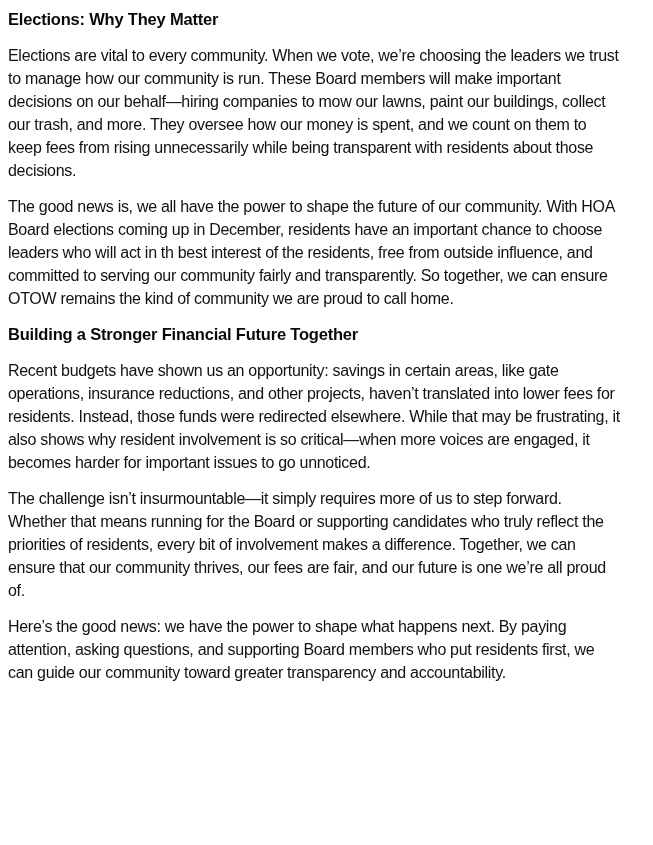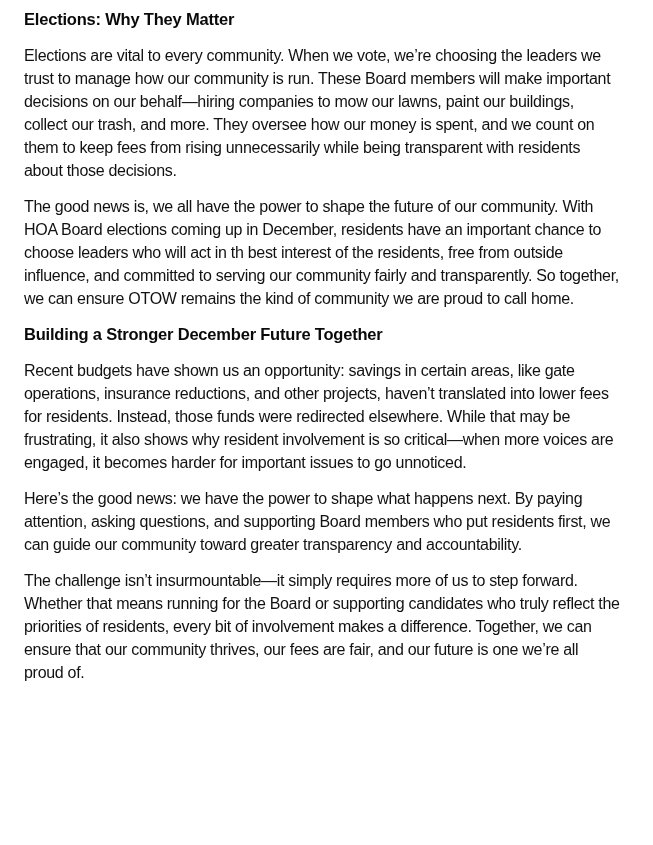--- a/index.html
+++ b/index.html
@@ -5,21 +5,21 @@
   html, body {
     margin: 0;
     padding: 0;
     background: #ffffff;
   }
   .page {
     width: 641px;
     min-height: 845px;
     box-sizing: border-box;
     background: #ffffff;
-    padding: 8px 4px 10px 24px;
+    padding: 8px 4px 10px 8px;
     color: #111111;
     font-family: "Liberation Sans", sans-serif;
     font-size: 16px;
     line-height: 23px;
     letter-spacing: -0.3px;
   }
   .page h2 {
     font-size: 16.5px;
     line-height: 23px;
     font-weight: bold;
@@ -39,22 +39,22 @@
 
 <div class="page">
 
   <h2>Elections: Why They Matter</h2>
 
   <p>Elections are vital to every community. When we vote, we’re choosing the leaders we trust to manage how our community is run. These Board members will make important decisions on our behalf—hiring companies to mow our lawns, paint our buildings, collect our trash, and more. They oversee how our money is spent, and we count on them to keep fees from rising unnecessarily while being transparent with residents about those decisions.</p>
 
 
   <p>The good news is, we all have the power to shape the future of our community. With HOA Board elections coming up in December, residents have an important chance to choose leaders who will act in th best interest of the residents, free from outside influence, and committed to serving our community fairly and transparently. So together, we can ensure OTOW remains the kind of community we are proud to call home.</p>
 
-  <h2>Building a Stronger December Future Together</h2>
+  <h2>Building a Stronger Financial Future Together</h2>
 
 
   <p>Recent budgets have shown us an opportunity: savings in certain areas, like gate operations, insurance reductions, and other projects, haven’t translated into lower fees for residents. Instead, those funds were redirected elsewhere. While that may be frustrating, it also shows why resident involvement is so critical—when more voices are engaged, it becomes harder for important issues to go unnoticed.</p>
 
+  <p>The challenge isn’t insurmountable—it simply requires more of us to step forward. Whether that means running for the Board or supporting candidates who truly reflect the priorities of residents, every bit of involvement makes a difference. Together, we can ensure that our community thrives, our fees are fair, and our future is one we’re all proud of.</p>
+
   <p>Here’s the good news: we have the power to shape what happens next. By paying attention, asking questions, and supporting Board members who put residents first, we can guide our community toward greater transparency and accountability.</p>
-
-  <p>The challenge isn’t insurmountable—it simply requires more of us to step forward. Whether that means running for the Board or supporting candidates who truly reflect the priorities of residents, every bit of involvement makes a difference. Together, we can ensure that our community thrives, our fees are fair, and our future is one we’re all proud of.</p>
 
 </div>
 
 </body></html>

